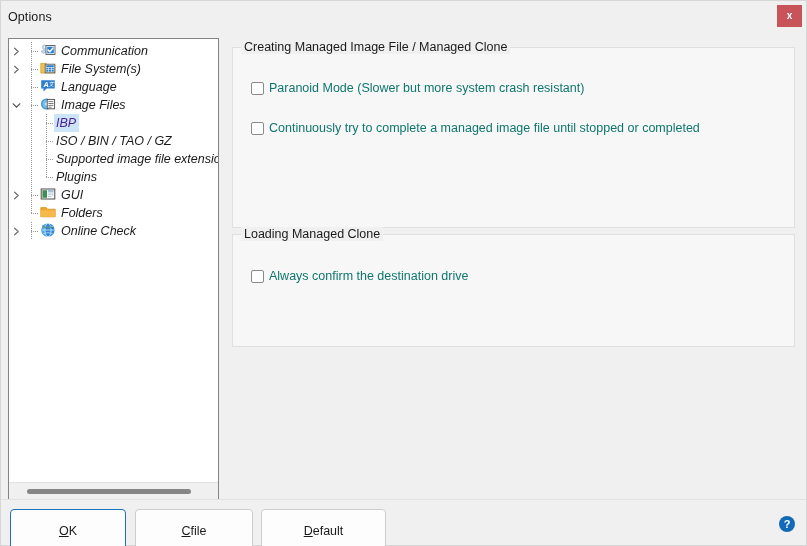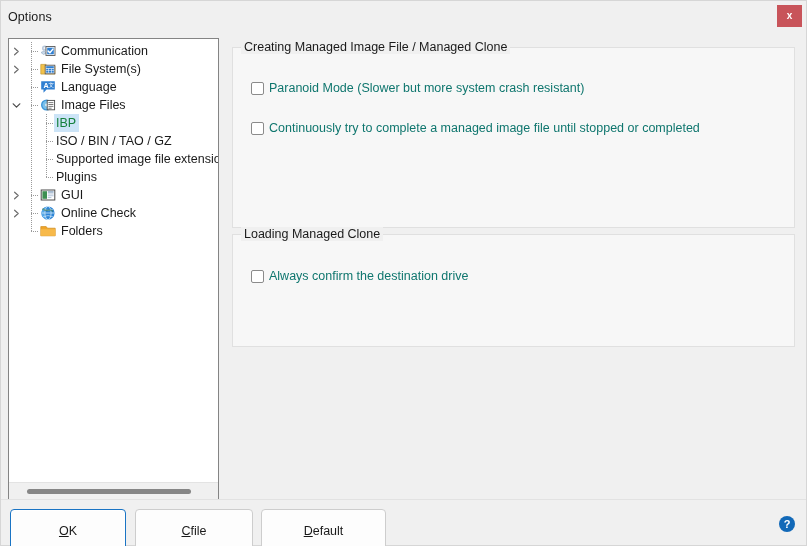--- a/index.html
+++ b/index.html
@@ -86,28 +86,28 @@
   #tree-inner {
     position: absolute;
     left: 0; top: 0; right: 0;
     bottom: 18px;
     overflow: hidden;
     padding-top: 3px;
   }
   .tree-row {
     height: 18px;
     display: flex;
-    align-items: center;
     position: relative;
     white-space: nowrap;
     cursor: default;
+    font-style: italic;
   }
   .tree-row.selected-row .node-label {
     background: #cce4f7;
-    color: #15803d;
+    color: #4c1d95;
   }
 
   .expander {
     width: 15px;
     height: 18px;
     display: flex;
     align-items: center;
     justify-content: center;
     flex: 0 0 15px;
     cursor: pointer;
@@ -460,20 +460,33 @@
                   <rect x="7.8" y="4.2" width="5.8" height="1.5" fill="#8fa9c4"></rect>
                   <rect x="7.8" y="6.4" width="5.8" height="1.1" fill="#b9c9dc"></rect>
                   <rect x="7.8" y="8.2" width="5.8" height="1.1" fill="#b9c9dc"></rect>
                   <rect x="7.8" y="10" width="3.6" height="1.1" fill="#b9c9dc"></rect>
                 </g>
               </svg>
             </span>
             <span class="node-label">GUI</span>
           </div>
           <div class="tree-row">
+            <span class="expander empty"></span>
+            <span class="guide elbow"></span>
+            <span class="node-icon">
+              <svg width="16" height="16" viewBox="0 0 16 16">
+                <g>
+                  <path d="M0.8 3.6 h5.4 l1.3 1.6 h7.7 v7.6 h-14.4 z" fill="#f0a62a" stroke="#cf8c1c" stroke-width=".7"></path>
+                  <path d="M0.8 6.2 h14.4 v6.6 h-14.4 z" fill="#f7b94a"></path>
+                </g>
+              </svg>
+            </span>
+            <span class="node-label">Folders</span>
+          </div>
+          <div class="tree-row">
             <span class="expander">
               <svg width="9" height="9" viewBox="0 0 9 9">
                 <path d="M2.6 1.2 L6.2 4.5 L2.6 7.8" fill="none" stroke="#6d6d6d" stroke-width="1.2" stroke-linecap="round" stroke-linejoin="round"></path>
               </svg>
             </span>
             <span class="guide tee"></span>
             <span class="node-icon">
               <svg width="16" height="16" viewBox="0 0 16 16">
                 <g>
                   <circle cx="8" cy="8" r="6.6" fill="#2f86d6"></circle>
@@ -481,33 +494,20 @@
                   <ellipse cx="8" cy="8" rx="3.1" ry="6.6" fill="none" stroke="#cfe8fa" stroke-width=".8"></ellipse>
                   <line x1="1.6" y1="8" x2="14.4" y2="8" stroke="#cfe8fa" stroke-width=".8"></line>
                   <path d="M3.2 4.3 q4.8 2.2 9.6 0" fill="none" stroke="#cfe8fa" stroke-width=".7"></path>
                   <path d="M3.2 11.7 q4.8 -2.2 9.6 0" fill="none" stroke="#cfe8fa" stroke-width=".7"></path>
                   <path d="M2.4 3.6 q3 2.6 6.4 1.6 q2.6 -0.8 4 1.4" fill="none" stroke="#2f6e3d" stroke-width="1.4" opacity=".55"></path>
                 </g>
               </svg>
             </span>
             <span class="node-label">Online Check</span>
           </div>
-          <div class="tree-row">
-            <span class="expander empty"></span>
-            <span class="guide elbow"></span>
-            <span class="node-icon">
-              <svg width="16" height="16" viewBox="0 0 16 16">
-                <g>
-                  <path d="M0.8 3.6 h5.4 l1.3 1.6 h7.7 v7.6 h-14.4 z" fill="#f0a62a" stroke="#cf8c1c" stroke-width=".7"></path>
-                  <path d="M0.8 6.2 h14.4 v6.6 h-14.4 z" fill="#f7b94a"></path>
-                </g>
-              </svg>
-            </span>
-            <span class="node-label">Folders</span>
-          </div>
         </div>
       <div id="tree-hscroll">
         <div id="tree-hscroll-thumb"></div>
       </div>
     </div>
 
     <div id="right-pane">
 
       <div class="groupbox" id="group-creating">
         <span class="groupbox-title">Creating Managed Image File / Managed Clone</span>

